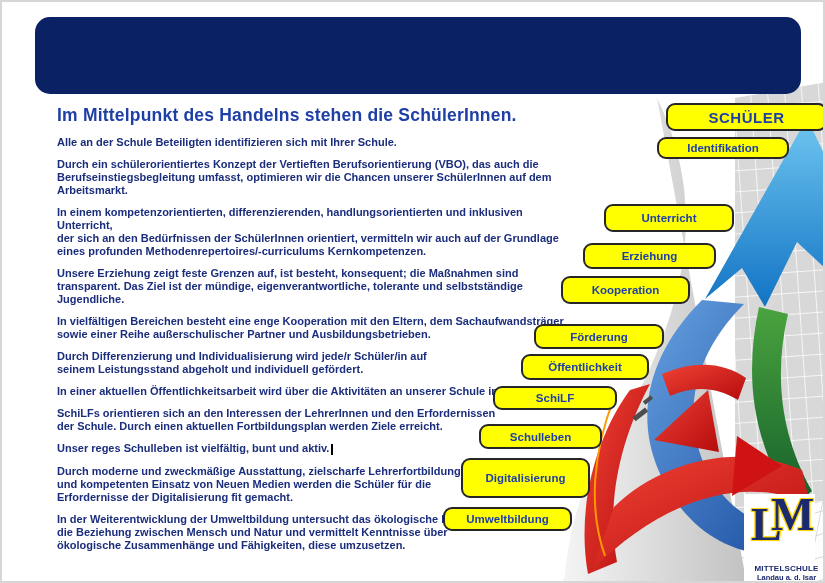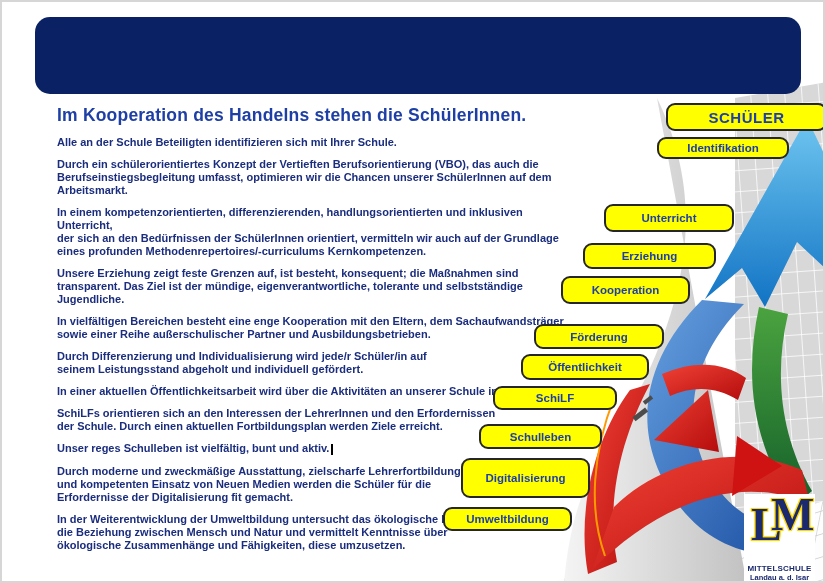--- a/index.html
+++ b/index.html
@@ -50,21 +50,21 @@
     background:#ffffff;z-index:4;
   }
   .logo-letters{position:relative;width:100%;height:62px;}
   .logo-letter{
     position:absolute;font-family:"Liberation Serif",serif;font-weight:bold;
     color:#1b2a6e;text-shadow:0 0 2px #ffd700,0 0 2px #ffd700,
       1px 1px 0 #ffd700,-1px -1px 0 #ffd700,1px -1px 0 #ffd700,-1px 1px 0 #ffd700;
   }
   .letter-l{left:7px;top:8px;font-size:46px;line-height:46px;}
   .letter-m{left:27px;top:-2px;font-size:46px;line-height:46px;}
-  .logo-text{position:absolute;bottom:3px;width:100%;text-align:center;}
+  .logo-text{position:absolute;bottom:3px;width:100%;text-align:center;padding-left:7px;}
   .logo-line1{font-size:8px;font-weight:bold;color:#1b2a6e;letter-spacing:0.2px;}
   .logo-line2{font-size:7.5px;font-weight:bold;color:#1b2a6e;}
 </style>
 </head>
 <body>
 
 <div class="slide">
 
   <div class="header-bar"></div>
 
@@ -113,21 +113,21 @@
     <path d="M590,568 C660,498 740,472 808,502 L800,468 C738,440 660,458 612,505 Z" fill="url(#gRed)"></path>
     <polygon points="735,434 780,464 730,494" fill="#cf1313"></polygon>
     <polygon points="652,438 706,388 717,450" fill="url(#gRed)"></polygon>
     <path d="M660,372 C692,358 722,360 744,376 L736,398 C714,384 690,384 668,394 Z" fill="url(#gRed)"></path>
     <path d="M612,396 C591,450 586,506 603,554" fill="none" stroke="#ff9900" stroke-width="2"></path>
     <rect x="630" y="410" width="16" height="5" transform="rotate(-38 638 412)" fill="#4d4d4d"></rect>
     <rect x="641" y="396" width="10" height="4" transform="rotate(-38 646 398)" fill="#4d4d4d"></rect>
   </svg>
 
   <div class="text-col">
-    <h1 class="title">Im Kooperation des Handelns stehen die SchülerInnen.</h1>
+    <h1 class="title">Im Mittelpunkt des Handelns stehen die SchülerInnen.</h1>
     <p class="p">Alle an der Schule Beteiligten identifizieren sich mit Ihrer Schule.</p>
     <p class="p">Durch ein schülerorientiertes Konzept der Vertieften Berufsorientierung (VBO), das auch die
 Berufseinstiegsbegleitung umfasst, optimieren wir die Chancen unserer SchülerInnen auf dem
 Arbeitsmarkt.</p>
     <p class="p">In einem kompetenzorientierten, differenzierenden, handlungsorientierten und inklusiven Unterricht,
 der sich an den Bedürfnissen der SchülerInnen orientiert, vermitteln wir auch auf der Grundlage
 eines profunden Methodenrepertoires/-curriculums Kernkompetenzen.</p>
     <p class="p">Unsere Erziehung zeigt feste Grenzen auf, ist besteht, konsequent; die Maßnahmen sind
 transparent. Das Ziel ist der mündige, eigenverantwortliche, tolerante und selbstständige
 Jugendliche.</p>

